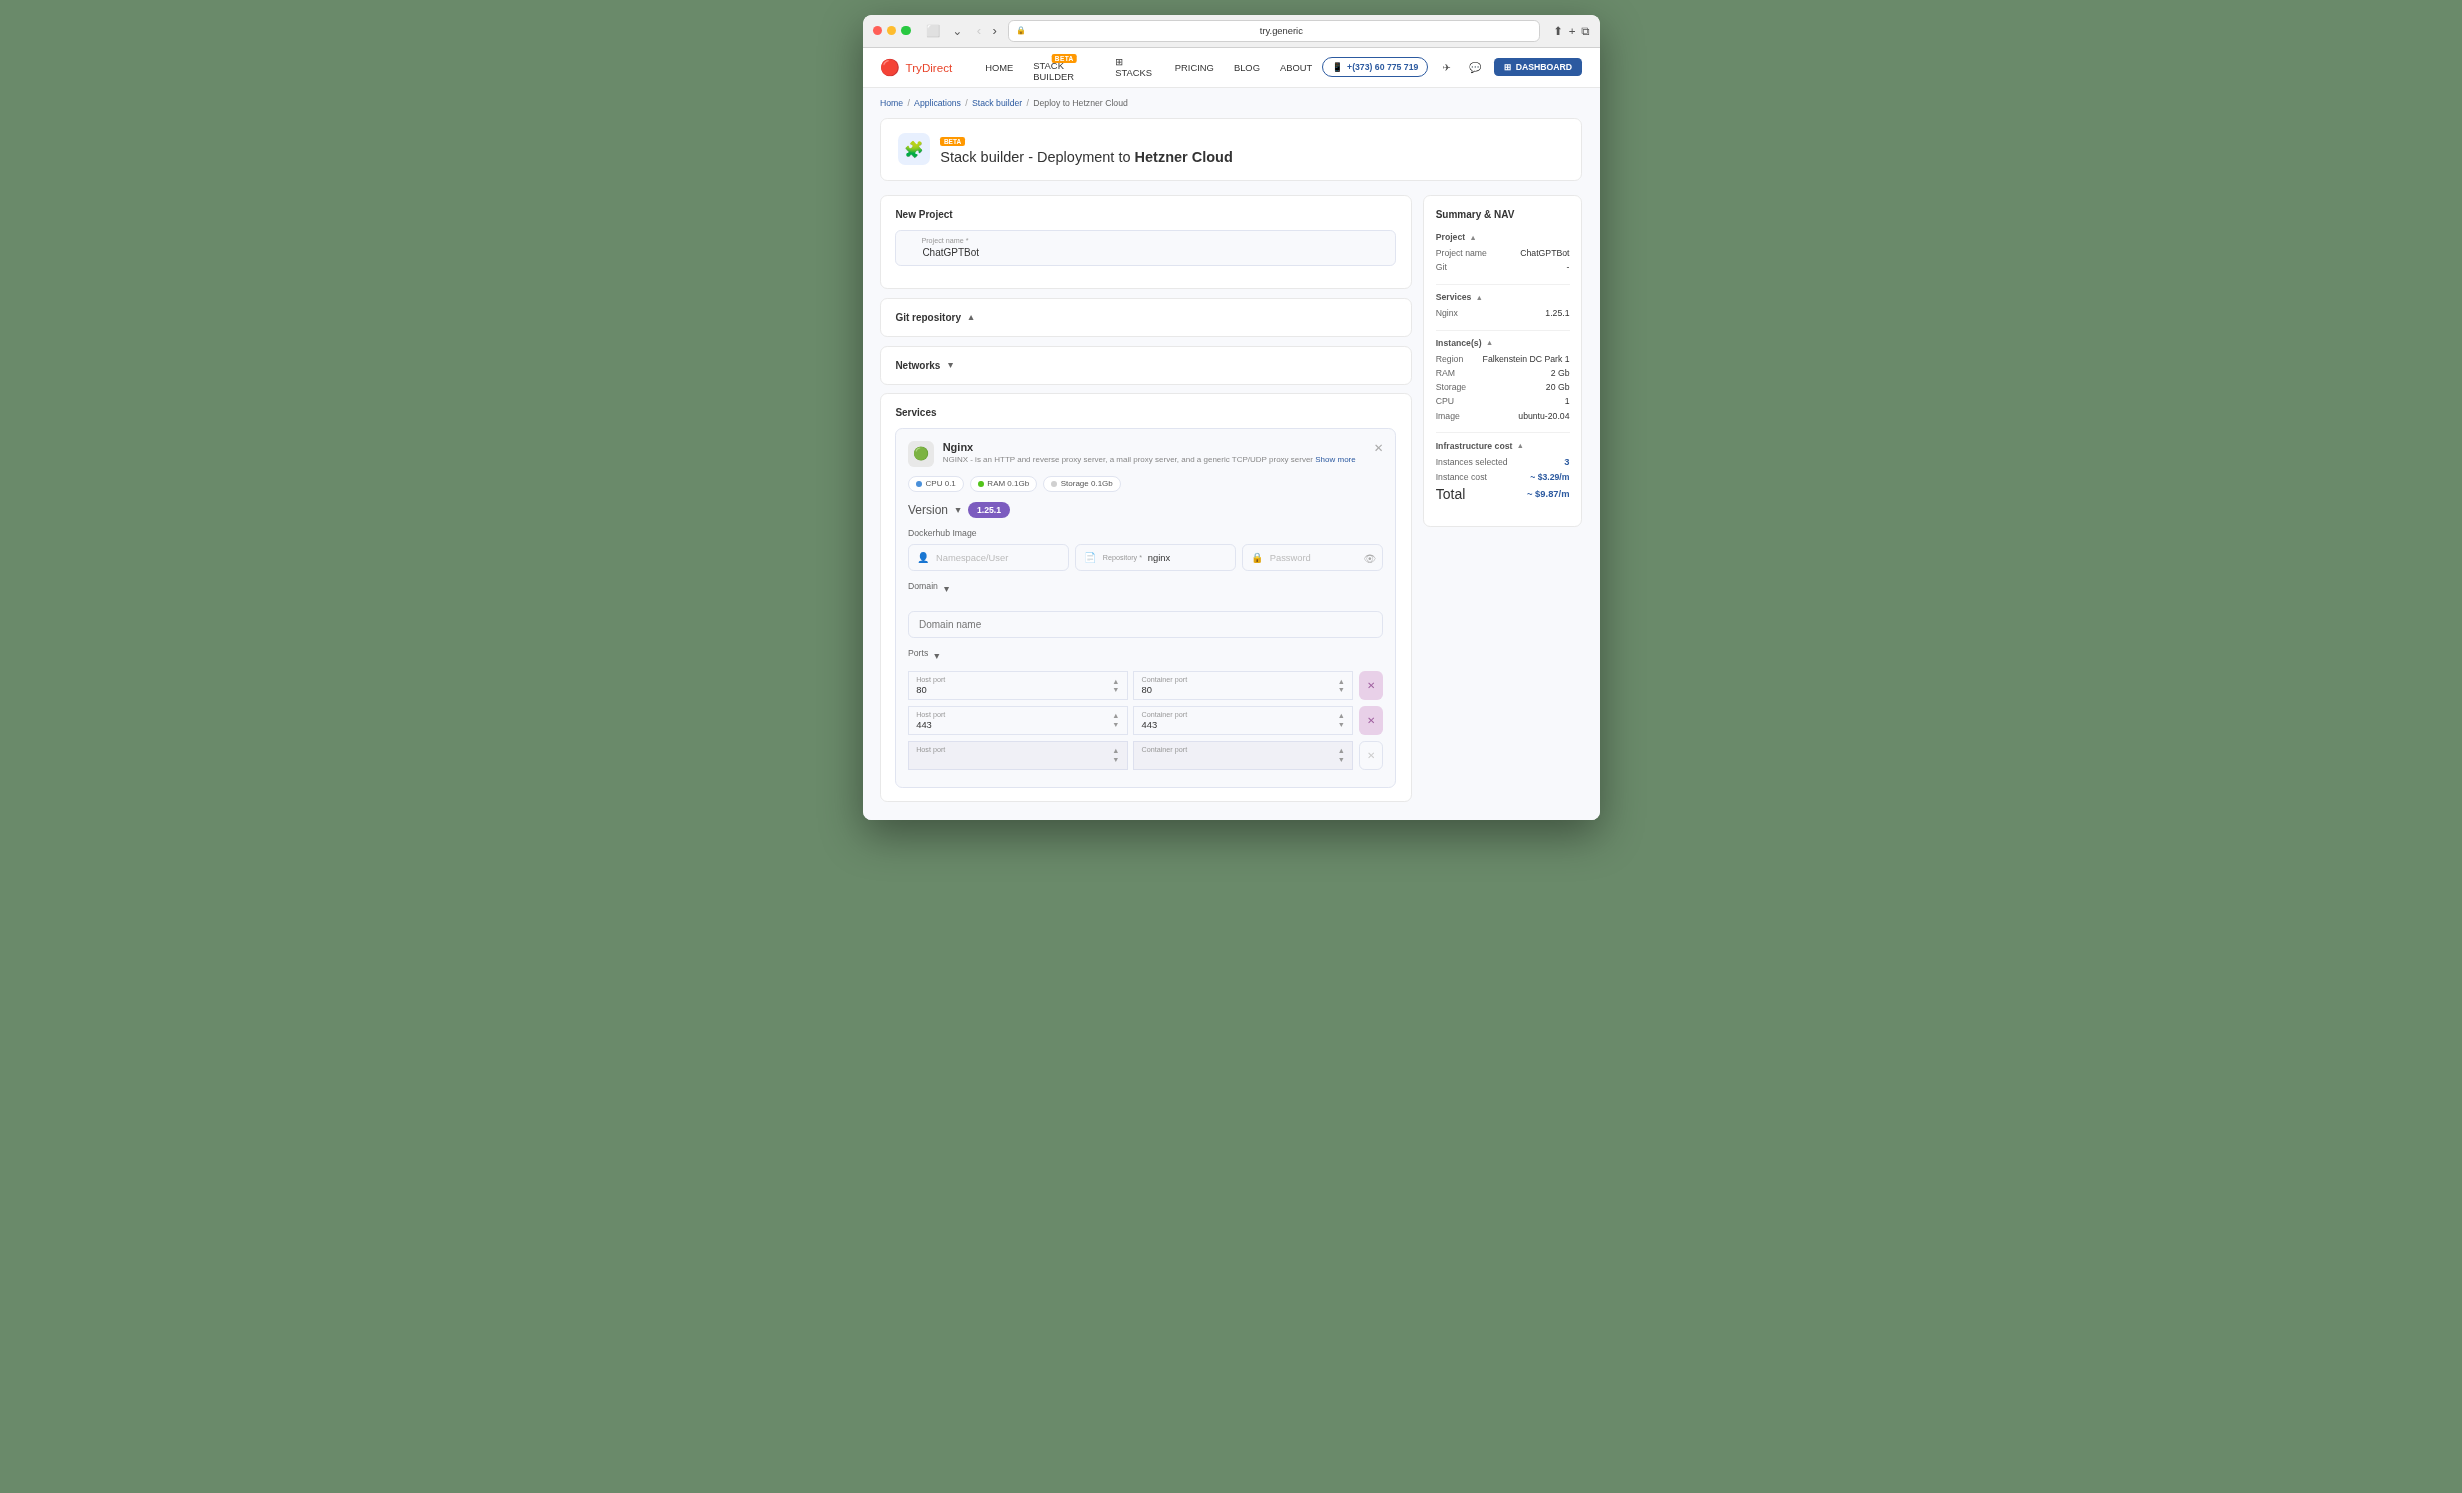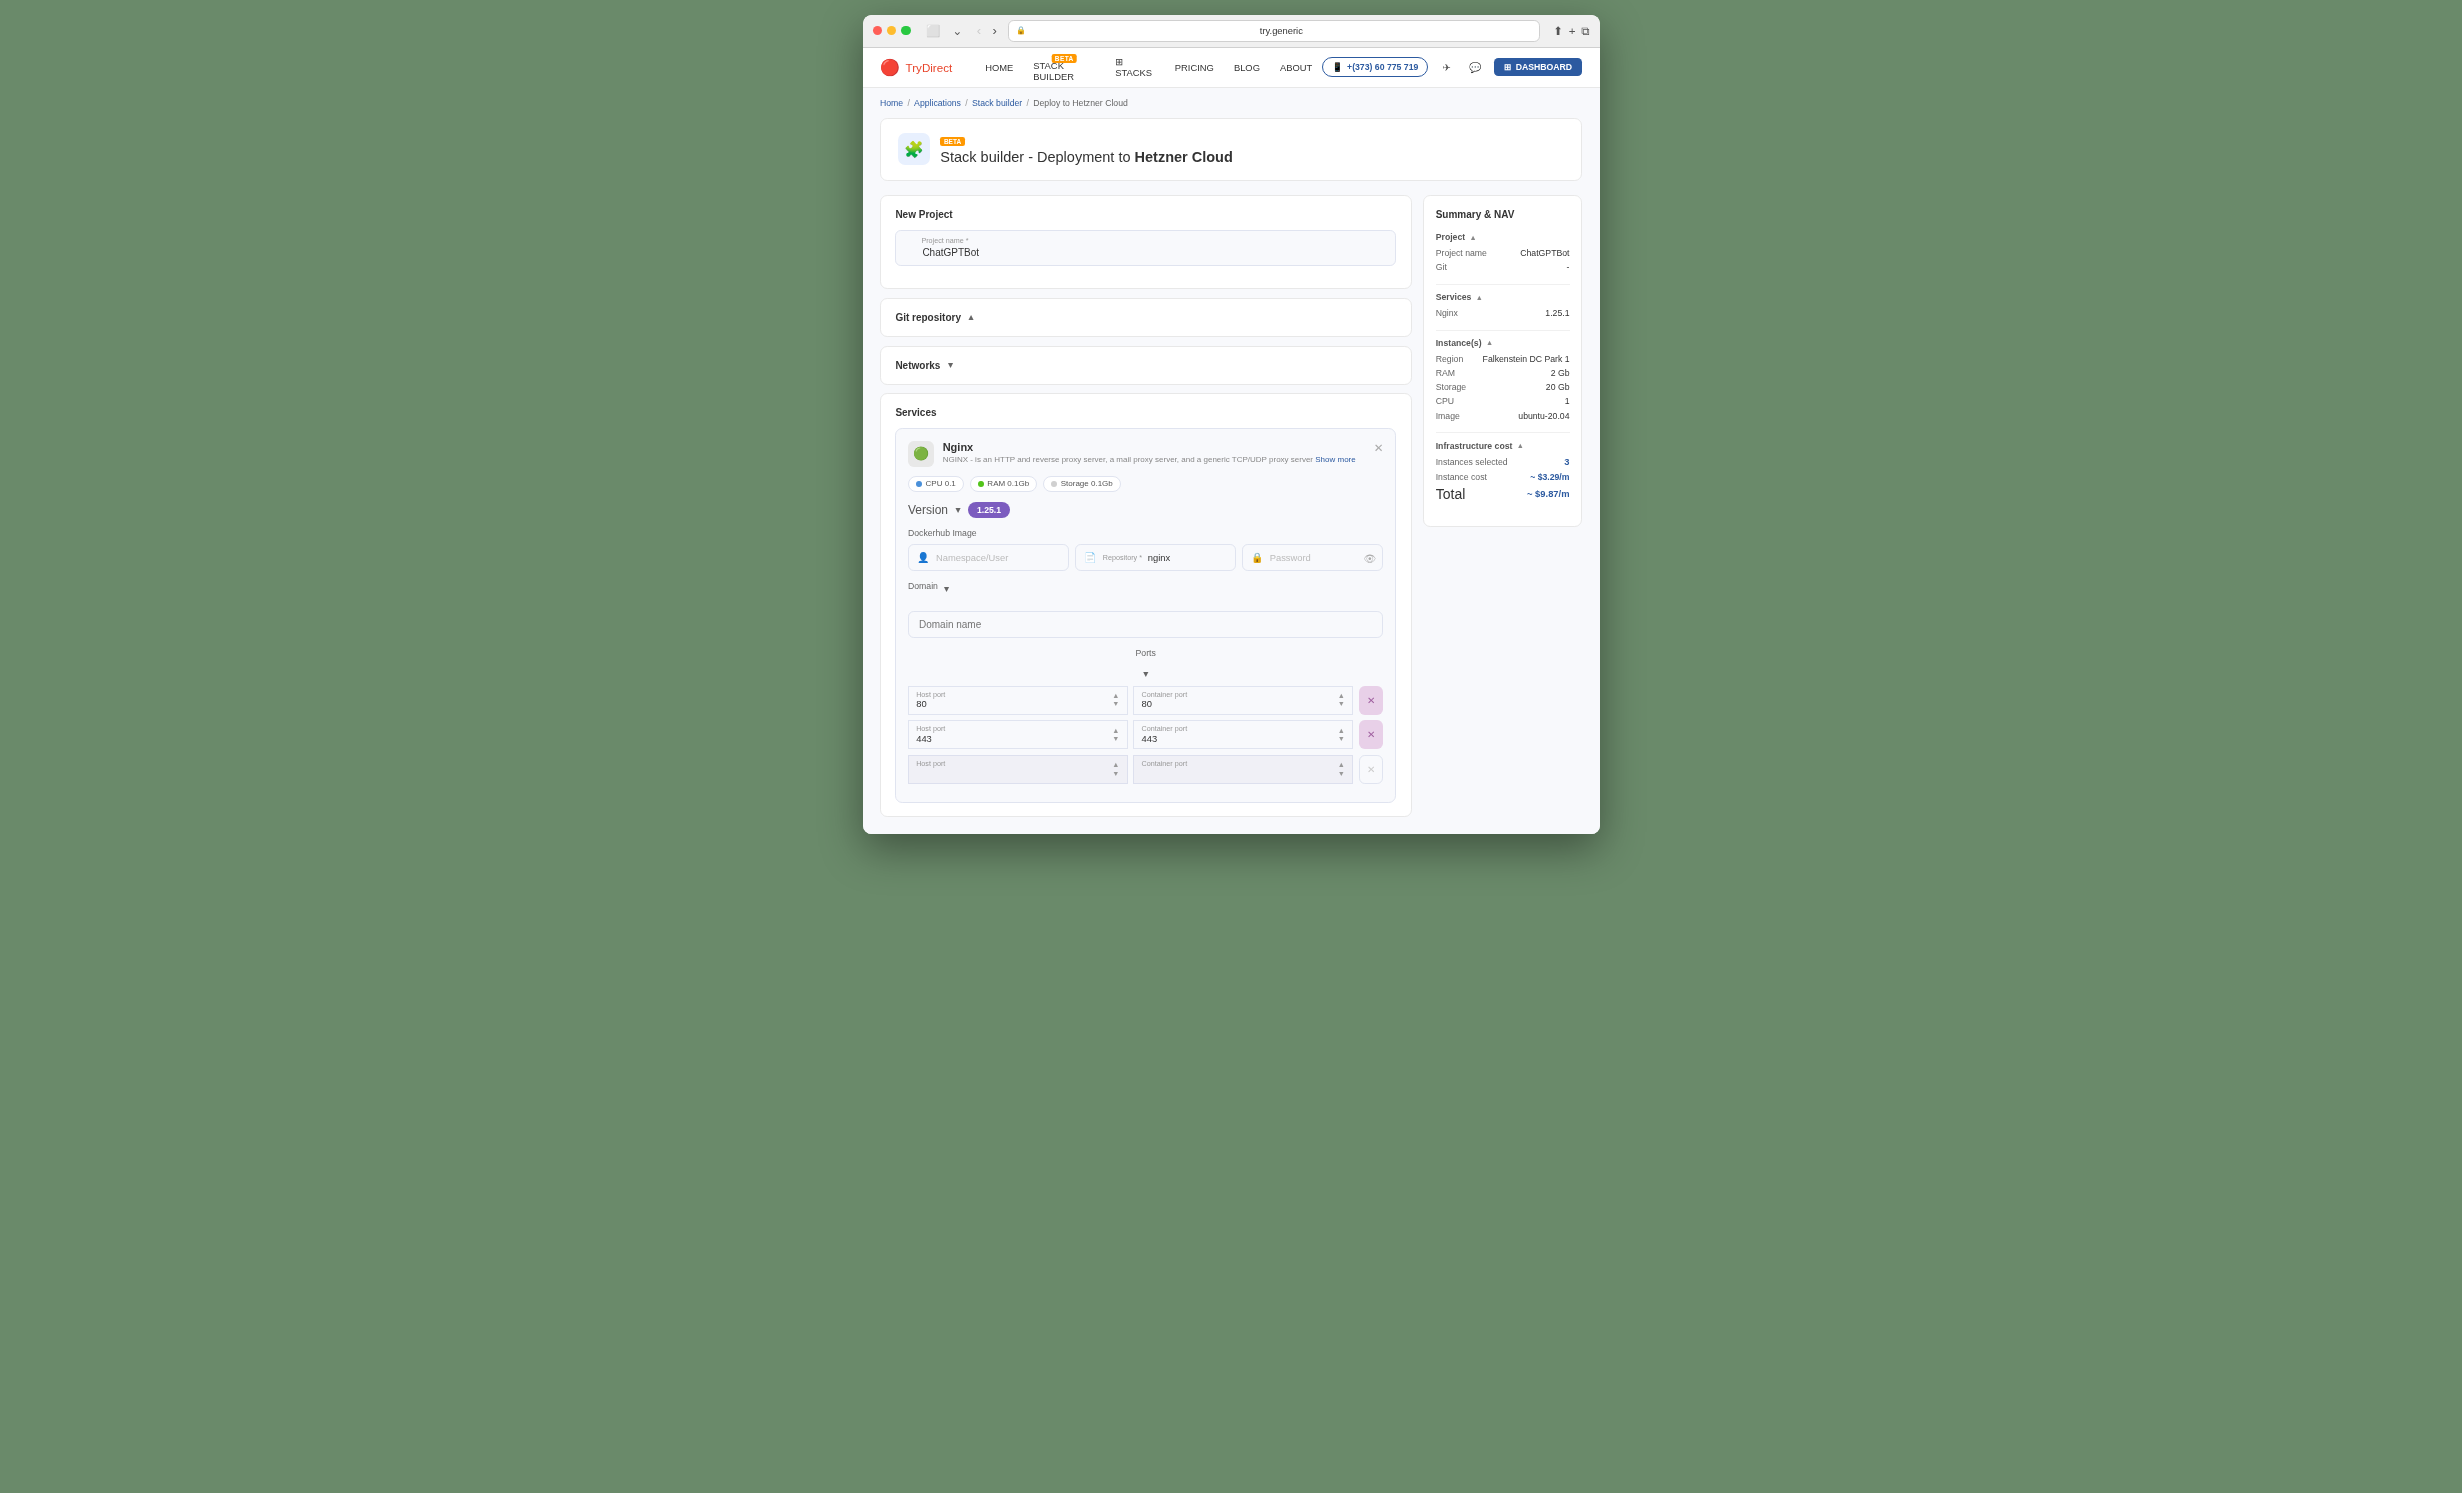--- a/index.html
+++ b/index.html
@@ -316,21 +316,21 @@
     .domain-section { margin-bottom: 10px; }
     .domain-header {
       display: flex; align-items: center; gap: 4.3px;
       margin-bottom: 14px; cursor: pointer;
     }
 
     
     .ports-section {}
     .ports-header {
       display: flex; align-items: center; gap: 4.3px;
-      margin-bottom: 7.2px; cursor: pointer; flex-direction: column;
+      margin-bottom: 7.2px; cursor: pointer;
     }
     .port-row {
       display: flex; align-items: center; gap: 5.8px;
       margin-bottom: 5.8px;
     }
     .port-input-wrap {
       flex: 1;
       border: 1.1px solid #e0e4f0;
       border-radius: 0;
       background: #f8f9fc;

